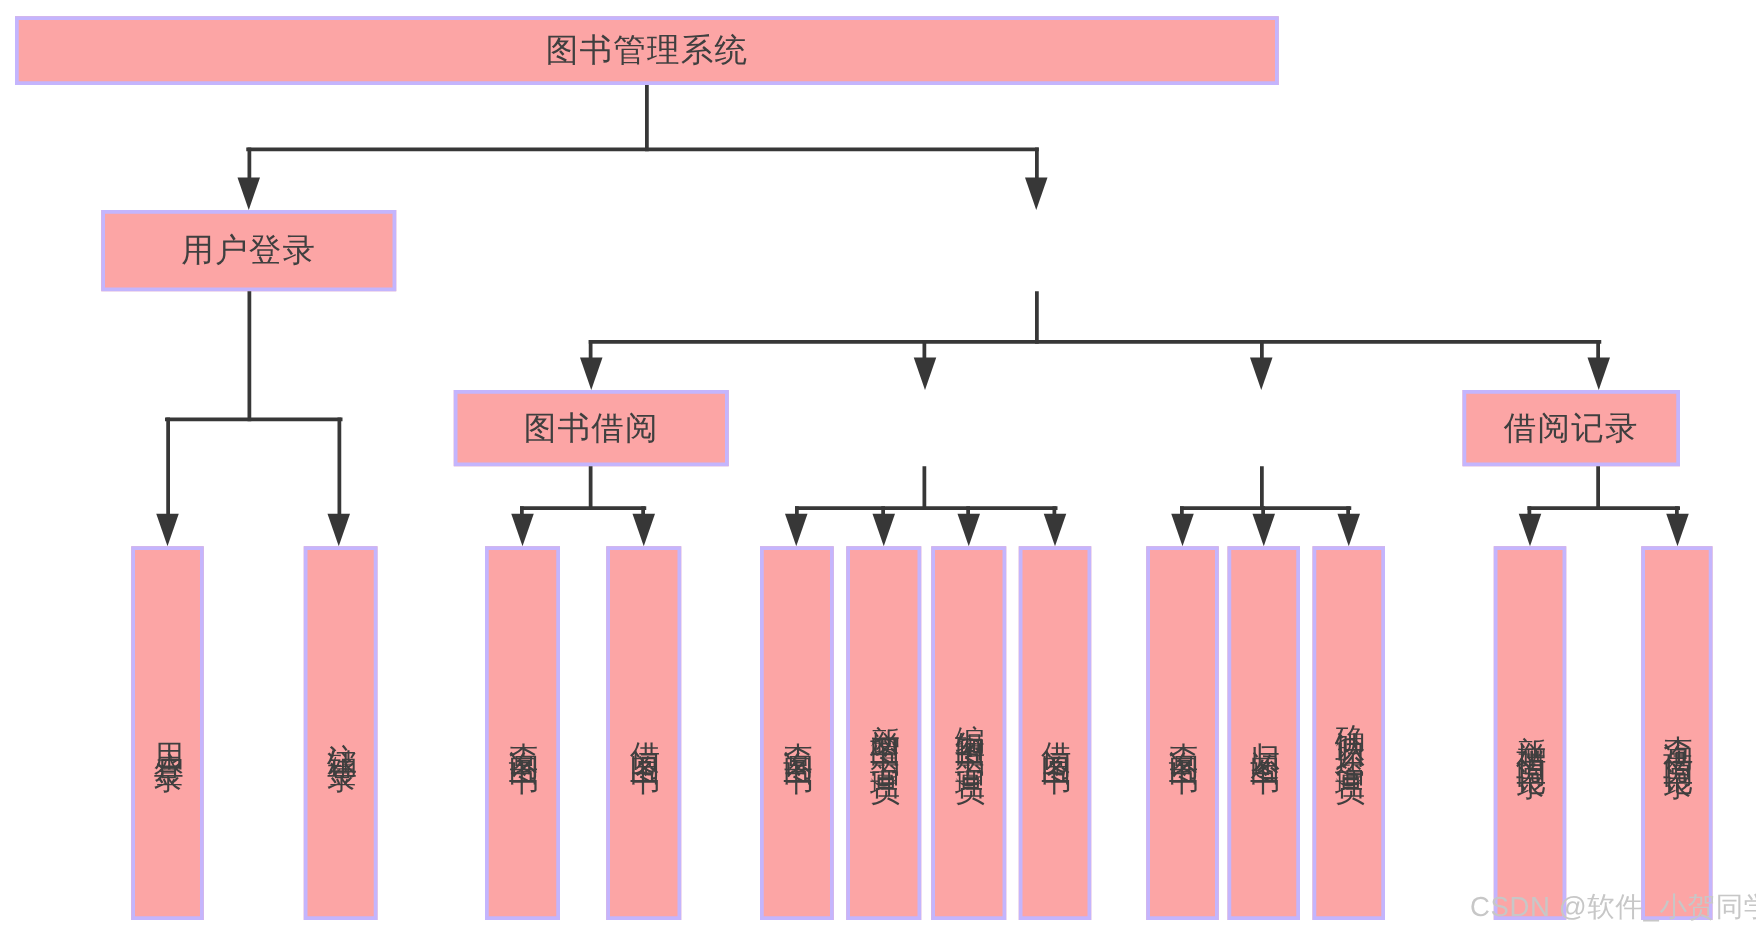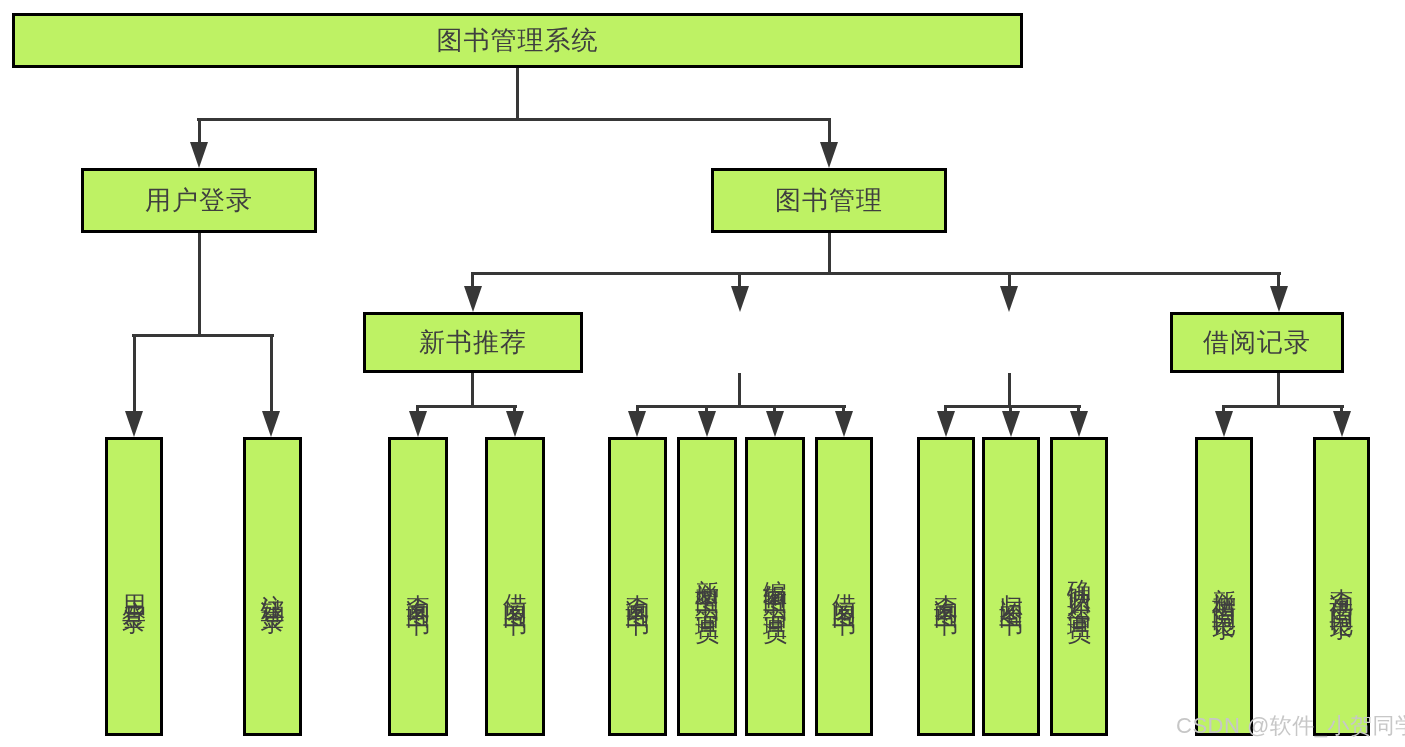--- a/index.html
+++ b/index.html
@@ -2,21 +2,21 @@
 <html><head>
 <meta charset="utf-8">
 <style>
   html,body { margin:0; padding:0; background:#ffffff; }
   .canvas {
     position:relative; width:1405px; height:747px; background:#ffffff;
     font-family:"Liberation Sans","DejaVu Sans",sans-serif; color:#3f3f3f; overflow:hidden;
   }
   .box {
     position:absolute; box-sizing:border-box;
-    border:3px solid #000000; background:#bef264;
+    border:3px solid #c4b5fd; background:#fca5a5;
     display:flex; align-items:center; justify-content:center;
   }
   .hlabel { font-size:26px; color:#3f3f3f; white-space:nowrap; letter-spacing:1px; }
   .vtext  { writing-mode:vertical-rl; font-size:24px; letter-spacing:6px; color:#3f3f3f; line-height:1; }
   .hline, .vline { position:absolute; background:#373737; }
   .hline { height:3px; }
   .vline { width:3px; }
   .arrow {
     position:absolute; width:0; height:0;
     border-left:9px solid transparent; border-right:9px solid transparent;
@@ -39,44 +39,41 @@
   <div class="vline" style="left:516px;top:68px;height:53px"></div>
   <div class="hline" style="left:197px;top:118px;width:634px"></div>
   <div class="vline" style="left:198px;top:118px;height:28px"></div>
   <div class="vline" style="left:828px;top:118px;height:28px"></div>
   <div class="arrow" style="left:190px;top:142px"></div>
   <div class="arrow" style="left:820px;top:142px"></div>
 
   <div class="box" style="left:81px;top:168px;width:236px;height:65px">
     <span class="hlabel">用户登录</span>
   </div>
-  <div class="box" style="left:711px;top:168px;width:236px;height:65px">
-    <span class="hlabel">图书管理</span>
-  </div>
 
   <div class="vline" style="left:198px;top:233px;height:104px"></div>
   <div class="hline" style="left:132px;top:334px;width:142px"></div>
   <div class="vline" style="left:133px;top:334px;height:80px"></div>
   <div class="vline" style="left:270px;top:334px;height:80px"></div>
   <div class="arrow" style="left:125px;top:411px"></div>
   <div class="arrow" style="left:262px;top:411px"></div>
 
   <div class="vline" style="left:828px;top:233px;height:42px"></div>
   <div class="hline" style="left:471px;top:272px;width:810px"></div>
   <div class="vline" style="left:471px;top:272px;height:17px"></div>
   <div class="vline" style="left:738px;top:272px;height:17px"></div>
   <div class="vline" style="left:1008px;top:272px;height:17px"></div>
   <div class="vline" style="left:1277px;top:272px;height:17px"></div>
   <div class="arrow" style="left:464px;top:286px"></div>
   <div class="arrow" style="left:731px;top:286px"></div>
   <div class="arrow" style="left:1000px;top:286px"></div>
   <div class="arrow" style="left:1270px;top:286px"></div>
 
   <div class="box" style="left:363px;top:312px;width:220px;height:61px">
-    <span class="hlabel">新书推荐</span>
+    <span class="hlabel">图书借阅</span>
   </div>
   <div class="box" style="left:1170px;top:312px;width:174px;height:61px">
     <span class="hlabel">借阅记录</span>
   </div>
 
   <div class="vline" style="left:471px;top:373px;height:35px"></div>
   <div class="hline" style="left:416px;top:405px;width:101px"></div>
   <div class="vline" style="left:416px;top:405px;height:10px"></div>
   <div class="vline" style="left:513px;top:405px;height:10px"></div>
   <div class="arrow" style="left:409px;top:411px"></div>

